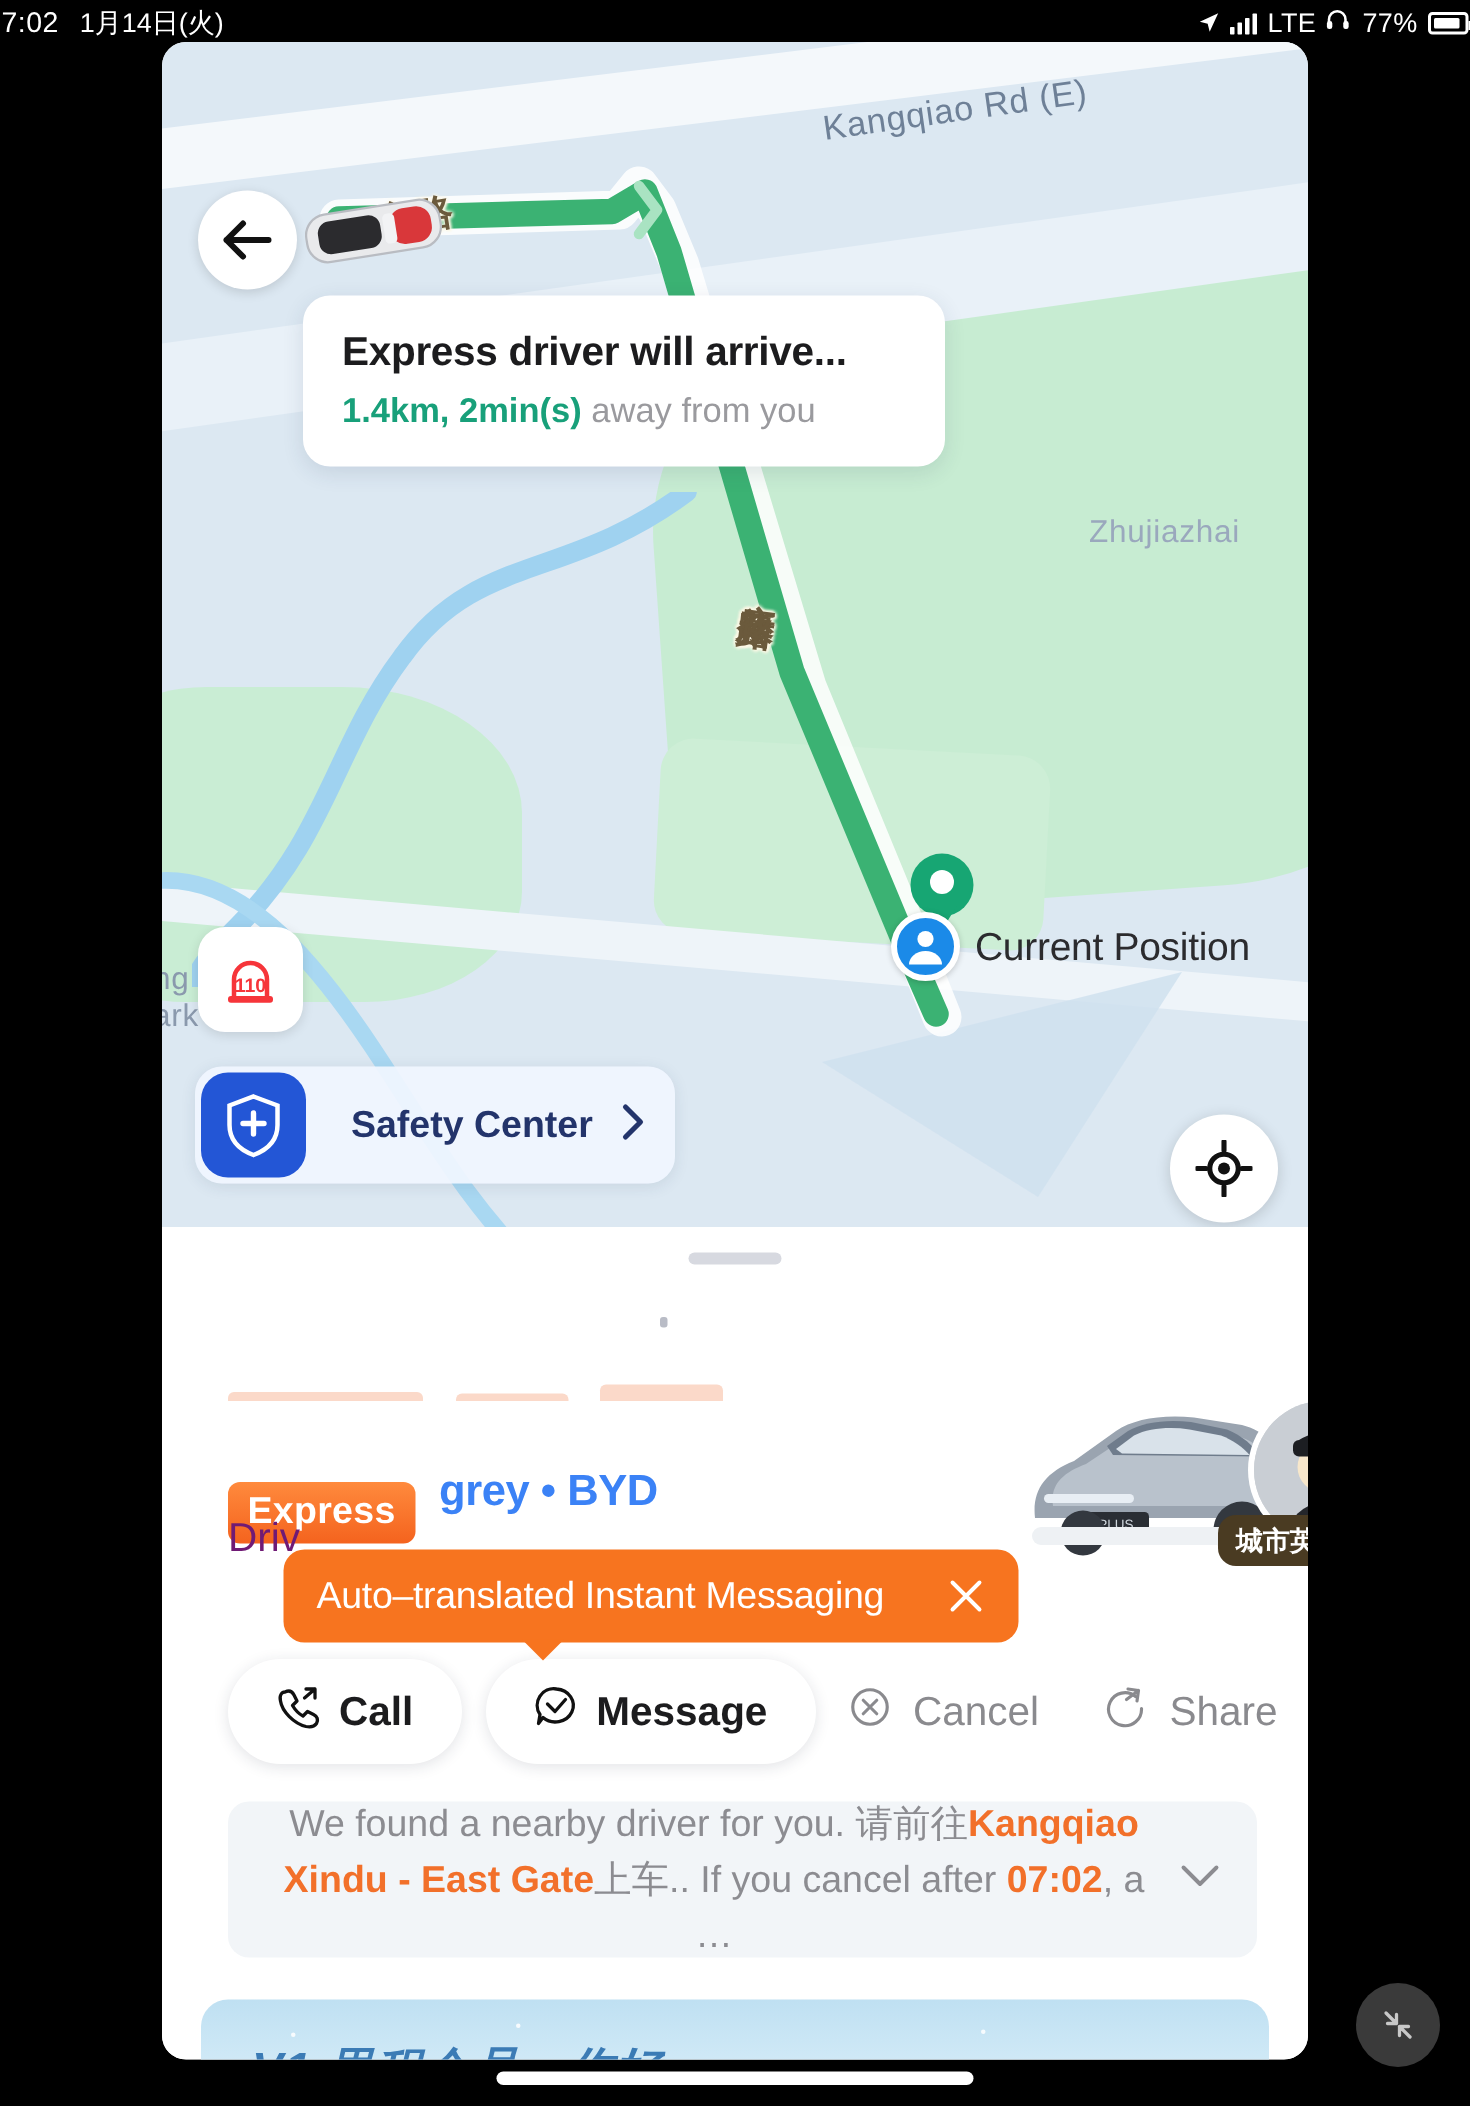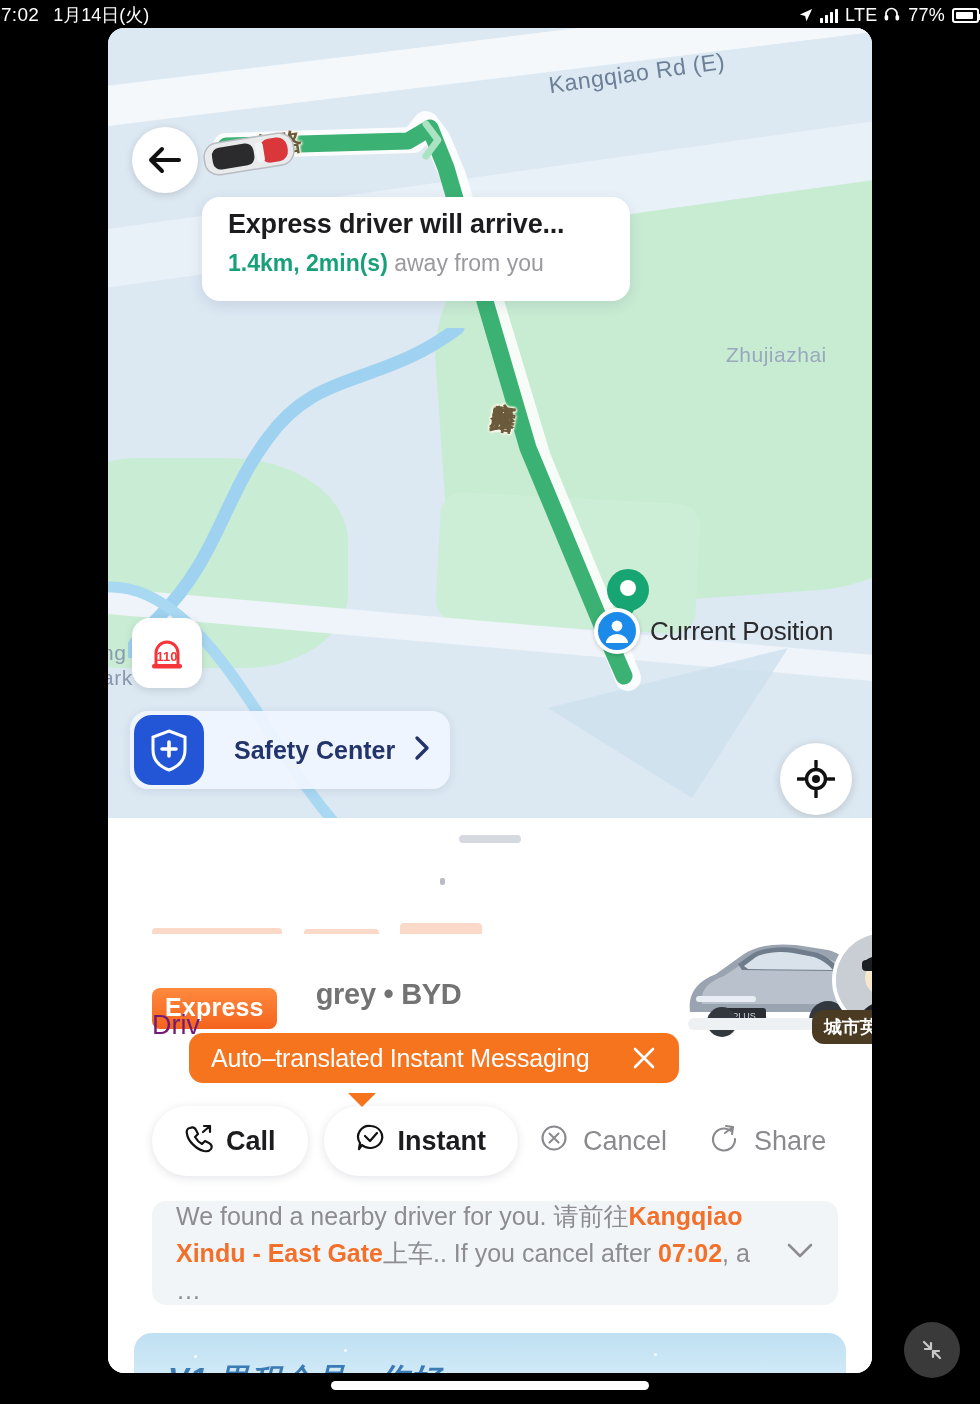--- a/index.html
+++ b/index.html
@@ -88,21 +88,21 @@
     position:absolute; left: 24px; top: 99px; width: 66px; height: 66px;
     border-radius: 50%; background:#fff; box-shadow: 0 2px 8px rgba(0,0,0,.14);
     display:flex; align-items:center; justify-content:center;
   }
   
   .car-marker { position:absolute; left: 92px; top: 100px; width: 98px; height: 52px; transform: rotate(-9deg);}
 
   
   .eta-card {
     position:absolute; left: 94px; top: 169px; width: 428px;
-    background:#fff; border-radius: 18px; padding: 12px 26px 24px;
+    background:#fff; border-radius: 18px; padding: 22px 26px 24px;
     box-shadow: 0 4px 14px rgba(40,60,90,.12);
   }
   .eta-title { font-size: 27px; font-weight: bold; color:#1c1c1e; letter-spacing:-.2px;}
   .eta-sub { margin-top: 10px; font-size: 23px; color:#9a9a9e; }
   .eta-sub .hi { color:#18a07a; font-weight: bold; }
 
   
   .badge110 {
     position:absolute; left: 24px; top: 590px; width: 70px; height: 70px;
     background:#fff; border-radius: 18px; box-shadow: 0 2px 8px rgba(0,0,0,.12);
@@ -154,38 +154,38 @@
   .fadebar span { position:absolute; bottom:0; height: 9px; background:#fbd9c9; border-radius: 4px 4px 0 0;}
   .fadebar span:nth-child(1){left:0;width:130px;height:6px;}
   .fadebar span:nth-child(2){left:152px;width:75px;height:5px;}
   .fadebar span:nth-child(3){left:248px;width:82px;height:11px;}
 
   .carline { position:absolute; left: 0; top: 42px; display:flex; align-items:center; gap: 16px; }
   .express-badge {
     background: linear-gradient(180deg,#ff8a3d,#f4631e); color:#fff; font-weight:bold;
     font-size: 25px; padding: 5px 13px 7px; border-radius: 8px; letter-spacing:.2px;margin-top:28px;
   }
-  .carname { font-size: 29px; font-weight:bold; color:#737373; letter-spacing:-.3px;margin-left:23px;}
+  .carname { font-size: 29px; font-weight:bold; color:#3b82f6; letter-spacing:-.3px;}
   .driverline { position:absolute; left: 0; top: 92px; font-size: 27px; color:#701a75; }
 
   
   .car-pic { position:absolute; left: 530px; top: 6px; width: 190px; height: 120px; }
   .avatar-wrap { position:absolute; left: 684px; top: 16px; width: 92px; height: 92px; }
   .avatar-circle {
     width: 92px; height: 92px; border-radius:50%; overflow:hidden; background:#cfd3d8;
     box-shadow: 0 0 0 4px #fff;
   }
   .hero-badge {
     position:absolute; left: -24px; top: 76px; background:#4a3b22; color:#fff;
     font-size: 18px; padding: 5px 12px; border-radius: 12px; white-space:nowrap; font-weight:bold;
   }
 
   
   .tooltip {
-    position:absolute; left: 81px; top: 215px; width: 490px; height: 50px;
+    position:absolute; left: 81px; top: 215px; width: 490px; height: 62px;
     background:#f7741f; border-radius: 14px; display:flex; align-items:center;
     padding: 0 20px 0 22px; z-index: 6;
   }
   .tooltip-text { color:#fff; font-size: 25px; flex:1; letter-spacing:-.2px;}
   .tooltip-close { width: 30px; height: 30px; display:flex; align-items:center; justify-content:center; cursor:pointer;}
   .tooltip-arrow {
     position:absolute; left: 240px; top: 275px; width:0;height:0;
     border-left: 14px solid transparent; border-right: 14px solid transparent;
     border-top: 14px solid #f7741f; z-index: 6;
   }
@@ -199,21 +199,21 @@
   }
   .pillbtn.msg { margin-left: 16px; }
   .flatbtn {
     display:flex; align-items:center; gap: 15px; font-size: 27px; color:#8a8a8e; padding: 0 22px;
   }
   .vsep { width:1px; height: 34px; background:#e3e3e8; }
 
   
   .notice {
     position:absolute; left: 44px; top: 383px; width: 686px; height: 104px;
-    background:#f2f5f8; border-radius: 14px; display:flex; align-items:center; padding: 0 24px;
+    background:#f2f5f8; border-radius: 14px; display:flex; align-items:center; padding: 0 24px; text-align: center;
   }
   .notice-text { font-size: 25px; line-height: 37px; color:#8c8c91; flex:1; padding-right: 10px;}
   .notice-text .or { color:#f2702a; font-weight:bold; }
   .notice-chev { color:#8c8c91; flex:0 0 auto; }
 
   
   .member {
     position:absolute; left: 26px; top: 515px; width: 712px; height: 90px;
     border-radius: 18px 18px 0 0;
     background: linear-gradient(180deg,#bfe0f2 0%, #d5ecf8 60%, #e6f4fb 100%);
@@ -439,21 +439,21 @@
           </span>
           <span>Call</span>
         </div>
         <div class="pillbtn msg">
           <span>
             <svg width="30" height="30" viewBox="0 0 30 30">
               <path d="M15 3 a12 11 0 11-9 19 l-3 4 1-6 A11 11 0 0115 3z" fill="none" stroke="#111" stroke-width="2.2" stroke-linejoin="round"></path>
               <path d="M9 13 l5 5 l7 -8" stroke="#111" stroke-width="2.2" fill="none" stroke-linecap="round" stroke-linejoin="round"></path>
             </svg>
           </span>
-          <span>Instant</span>
+          <span>Message</span>
         </div>
         <div class="flatbtn">
           <span>
             <svg width="28" height="28" viewBox="0 0 28 28">
               <circle cx="14" cy="14" r="11.5" fill="none" stroke="#8a8a8e" stroke-width="2.1"></circle>
               <path d="M9.5 9.5 L18.5 18.5 M18.5 9.5 L9.5 18.5" stroke="#8a8a8e" stroke-width="2.1" stroke-linecap="round"></path>
             </svg>
           </span>
           <span>Cancel</span>
         </div>

